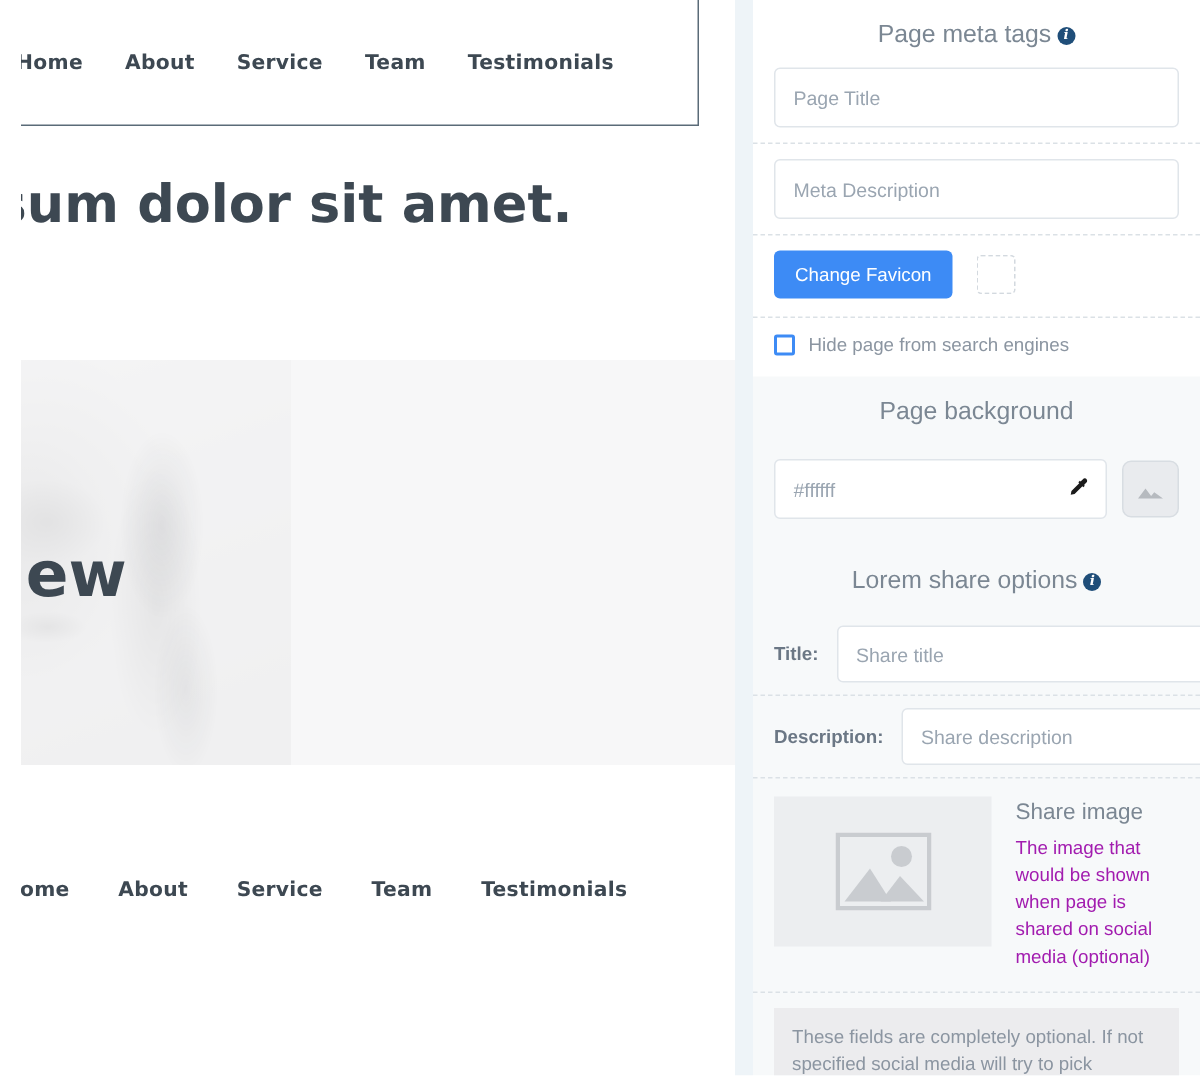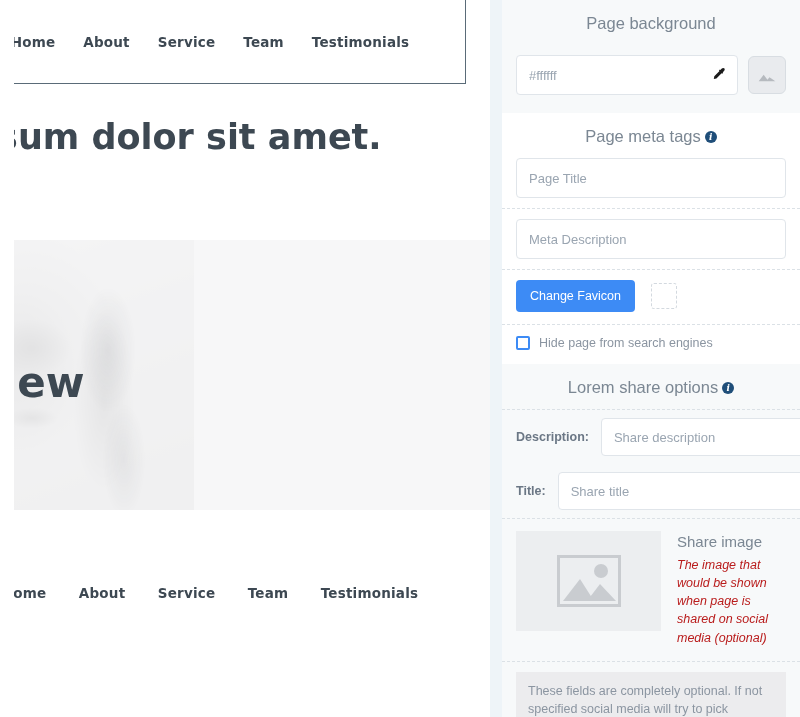--- a/index.html
+++ b/index.html
@@ -202,21 +202,21 @@
     width:145px; height:100px; flex:0 0 auto;
     background:#eceef0;
     display:flex; align-items:center; justify-content:center;
   }
   .shareimg-txt { padding-top:2px; }
   .shareimg-title {
     font-size:15px; color:#7b8793; 
     margin-bottom:6px;
   }
   .shareimg-desc {
-    font-size:12.5px; color:#b91c1c; line-height:1.45;font-style:italic;
+    font-size:12.5px; color:#a21caf; line-height:1.45;
   }
 
   .note-wrap { padding:10px 14px 0; border-top:1px dashed #dbe1e6; }
   .note {
     background:#ececee; color:#8b95a1;
     font-size:12.5px; line-height:1.5;
     padding:10px 12px;
   }
 </style>
 </head>
@@ -249,20 +249,44 @@
       <a class="nav-link">Service</a>
       <a class="nav-link">Team</a>
       <a class="nav-link">Testimonials</a>
     </div>
   </div>
 </div>
 
 <div id="gutter"></div>
 
 <div id="panel">
+
+  <div class="sec">
+    <div class="sec-title">
+      <span>Page meta tags</span><span class="info">i</span>
+    </div>
+
+    <div class="meta-field-wrap">
+      <input class="field" type="text" placeholder="Page Title" style="">
+    </div>
+
+    <div class="meta-field-wrap sep">
+      <input class="field" type="text" placeholder="Meta Description" style="">
+    </div>
+
+    <div class="fav-row">
+      <button class="btn-primary">Change Favicon</button>
+      <div class="fav-slot"></div>
+    </div>
+
+    <div class="check-row">
+      <div class="cbox"></div>
+      <span class="check-label">Hide page from search engines</span>
+    </div>
+  </div>
 
   <div class="sec gray">
     <div class="sec-title">
       <span>Page background</span>
     </div>
     <div class="color-row">
       <div class="color-wrap">
         <input class="field" type="text" placeholder="#ffffff" style="">
         <span class="eyedrop">
           <svg viewBox="0 0 16 16" width="16" height="16">
@@ -271,57 +295,33 @@
         </span>
       </div>
       <div class="img-btn">
         <svg viewBox="0 0 24 18" width="20" height="15">
           <path d="M2 16l6-8 4.5 6L15 11l7 5z" fill="#b6babf"></path>
         </svg>
       </div>
     </div>
   </div>
 
-  <div class="sec">
-    <div class="sec-title">
-      <span>Page meta tags</span><span class="info">i</span>
-    </div>
-
-    <div class="meta-field-wrap">
-      <input class="field" type="text" placeholder="Page Title" style="">
-    </div>
-
-    <div class="meta-field-wrap sep">
-      <input class="field" type="text" placeholder="Meta Description" style="">
-    </div>
-
-    <div class="fav-row">
-      <button class="btn-primary">Change Favicon</button>
-      <div class="fav-slot"></div>
-    </div>
-
-    <div class="check-row">
-      <div class="cbox"></div>
-      <span class="check-label">Hide page from search engines</span>
-    </div>
-  </div>
-
   <div class="sec gray">
     <div class="sec-title">
       <span>Lorem share options</span><span class="info">i</span>
     </div>
 
+    <div class="share-row">
+      <span class="share-label">Title:</span>
+      <input class="share-input" type="text" placeholder="Share title" style="">
+    </div>
+
     <div class="share-row sep">
       <span class="share-label">Description:</span>
       <input class="share-input" type="text" placeholder="Share description" style="">
-    </div>
-
-    <div class="share-row">
-      <span class="share-label">Title:</span>
-      <input class="share-input" type="text" placeholder="Share title" style="">
     </div>
 
     <div class="shareimg-row">
       <div class="shareimg-box">
         <svg viewBox="0 0 64 52" width="64" height="52">
           <rect x="1.5" y="1.5" width="61" height="49" fill="none" stroke="#c9ccd0" stroke-width="3"></rect>
           <circle cx="44" cy="16" r="7" fill="#c9ccd0"></circle>
           <path d="M6 46l17-22 14 22z" fill="#c9ccd0"></path>
           <path d="M30 46l13-17 16 17z" fill="#c9ccd0"></path>
         </svg>

